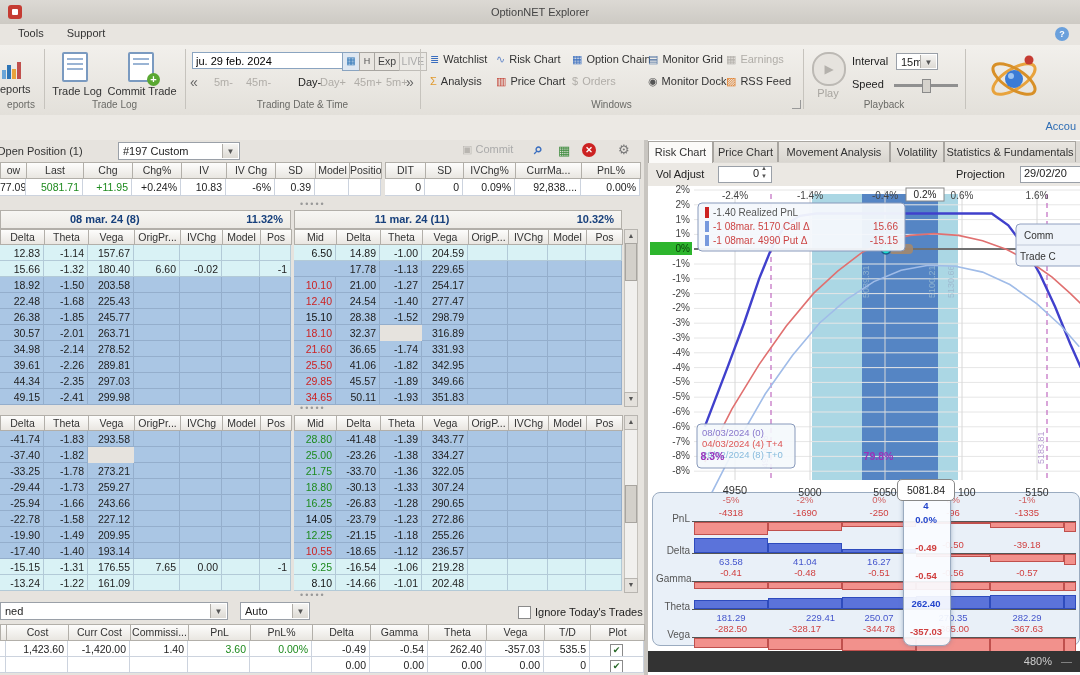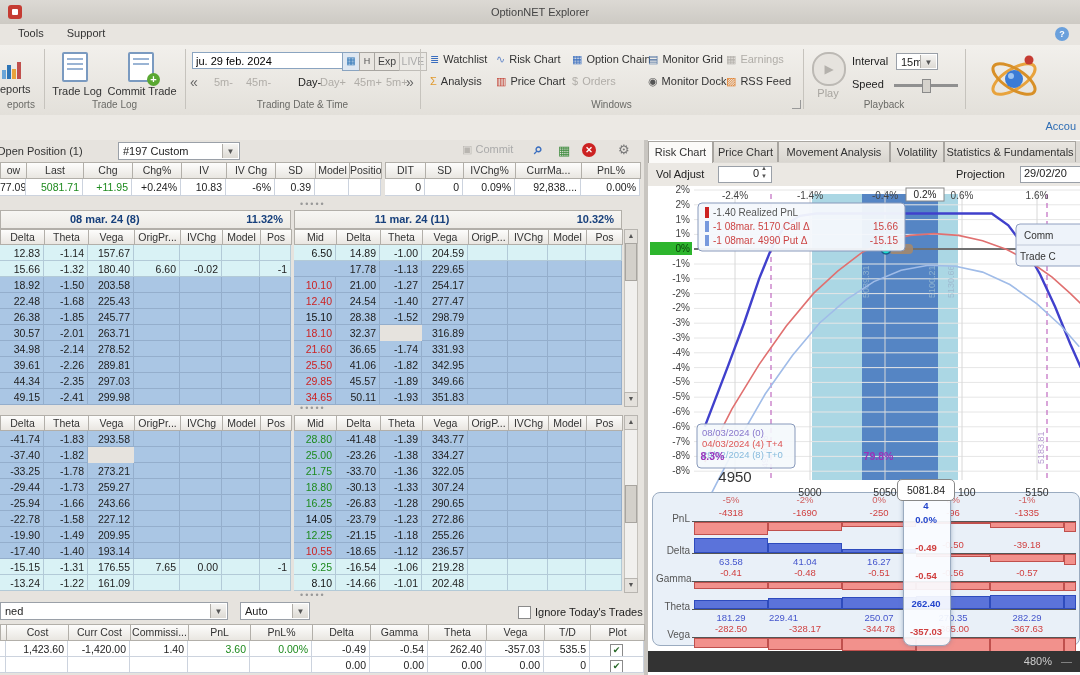--- a/index.html
+++ b/index.html
@@ -292,21 +292,21 @@
       <div style="position: absolute; left: 268px; top: 92px; width: 74px; height: 8px; background: rgb(242, 145, 140); border: 1px solid rgb(192, 80, 77); box-sizing: border-box;"></div>
       <div style="position: absolute; left: 275px; top: 77px; width: 60px; text-align: center; font-size: 9.5px; color: rgb(208, 64, 64);">-0.56</div>
       <div style="position: absolute; left: 342px; top: 92px; width: 74px; height: 9px; background: rgb(242, 145, 140); border: 1px solid rgb(192, 80, 77); box-sizing: border-box;"></div>
       <div style="position: absolute; left: 349px; top: 77px; width: 60px; text-align: center; font-size: 9.5px; color: rgb(208, 64, 64);">-0.57</div>
       <div style="position: absolute; left: 416px; top: 92px; width: 12px; height: 9px; background: rgb(242, 145, 140); border: 1px solid rgb(192, 80, 77); box-sizing: border-box;"></div>
       <div style="position: absolute; left: 8px; top: 111px; width: 34px; text-align: right; font-size: 10px; color: rgb(85, 85, 85);">Theta</div>
       <div style="position: absolute; left: 44px; top: 119px; width: 384px; height: 1px; background: rgb(85, 85, 85);"></div>
       <div style="position: absolute; left: 46px; top: 110px; width: 74px; height: 9px; background: rgb(91, 115, 218); border: 1px solid rgb(46, 75, 189); box-sizing: border-box;"></div>
       <div style="position: absolute; left: 53px; top: 122px; width: 60px; text-align: center; font-size: 9.5px; color: rgb(68, 85, 204);">181.29</div>
       <div style="position: absolute; left: 120px; top: 108px; width: 74px; height: 11px; background: rgb(91, 115, 218); border: 1px solid rgb(46, 75, 189); box-sizing: border-box;"></div>
-      <div style="position: absolute; left: 121px; top: 122px; width: 60px; text-align: left; font-size: 9.5px; color: rgb(68, 85, 204);">229.41</div>
+      <div style="position: absolute; left: 127px; top: 122px; width: 60px; text-align: right; font-size: 9.5px; color: rgb(68, 85, 204);">229.41</div>
       <div style="position: absolute; left: 194px; top: 107px; width: 74px; height: 12px; background: rgb(91, 115, 218); border: 1px solid rgb(46, 75, 189); box-sizing: border-box;"></div>
       <div style="position: absolute; left: 201px; top: 122px; width: 60px; text-align: center; font-size: 9.5px; color: rgb(68, 85, 204);">250.07</div>
       <div style="position: absolute; left: 268px; top: 106px; width: 74px; height: 13px; background: rgb(91, 115, 218); border: 1px solid rgb(46, 75, 189); box-sizing: border-box;"></div>
       <div style="position: absolute; left: 275px; top: 122px; width: 60px; text-align: center; font-size: 9.5px; color: rgb(68, 85, 204);">270.35</div>
       <div style="position: absolute; left: 342px; top: 105px; width: 74px; height: 14px; background: rgb(91, 115, 218); border: 1px solid rgb(46, 75, 189); box-sizing: border-box;"></div>
       <div style="position: absolute; left: 349px; top: 122px; width: 60px; text-align: center; font-size: 9.5px; color: rgb(68, 85, 204);">282.29</div>
       <div style="position: absolute; left: 416px; top: 105px; width: 12px; height: 14px; background: rgb(91, 115, 218); border: 1px solid rgb(46, 75, 189); box-sizing: border-box;"></div>
       <div style="position: absolute; left: 8px; top: 139px; width: 34px; text-align: right; font-size: 10px; color: rgb(85, 85, 85);">Vega</div>
       <div style="position: absolute; left: 44px; top: 147px; width: 384px; height: 1px; background: rgb(85, 85, 85);"></div>
       <div style="position: absolute; left: 46px; top: 148px; width: 74px; height: 10px; background: rgb(242, 145, 140); border: 1px solid rgb(192, 80, 77); box-sizing: border-box;"></div>
@@ -755,19 +755,19 @@
     <div style="position: absolute; left: 648px; top: 332px; width: 42px; text-align: right; font-size: 10px; color: rgb(68, 68, 68);">-3%</div>
     <div style="position: absolute; left: 648px; top: 346.8px; width: 42px; text-align: right; font-size: 10px; color: rgb(68, 68, 68);">-4%</div>
     <div style="position: absolute; left: 648px; top: 361.6px; width: 42px; text-align: right; font-size: 10px; color: rgb(68, 68, 68);">-4%</div>
     <div style="position: absolute; left: 648px; top: 376.4px; width: 42px; text-align: right; font-size: 10px; color: rgb(68, 68, 68);">-5%</div>
     <div style="position: absolute; left: 648px; top: 391.2px; width: 42px; text-align: right; font-size: 10px; color: rgb(68, 68, 68);">-5%</div>
     <div style="position: absolute; left: 648px; top: 406px; width: 42px; text-align: right; font-size: 10px; color: rgb(68, 68, 68);">-6%</div>
     <div style="position: absolute; left: 648px; top: 420.8px; width: 42px; text-align: right; font-size: 10px; color: rgb(68, 68, 68);">-6%</div>
     <div style="position: absolute; left: 648px; top: 435.6px; width: 42px; text-align: right; font-size: 10px; color: rgb(68, 68, 68);">-7%</div>
     <div style="position: absolute; left: 648px; top: 450.4px; width: 42px; text-align: right; font-size: 10px; color: rgb(68, 68, 68);">-8%</div>
     <div style="position: absolute; left: 648px; top: 465.2px; width: 42px; text-align: right; font-size: 10px; color: rgb(68, 68, 68);">-8%</div>
-    <div style="position: absolute; left: 710px; top: 468px; width: 50px; text-align: center; font-size: 15px; color: rgb(51, 51, 51);">4950</div>
+    <div style="position: absolute; left: 710px; top: 484px; width: 50px; text-align: center; font-size: 11px; color: rgb(51, 51, 51);">4950</div>
     <div style="position: absolute; left: 785px; top: 486px; width: 50px; text-align: center; font-size: 10.5px; color: rgb(51, 51, 51);">5000</div>
     <div style="position: absolute; left: 860px; top: 486px; width: 50px; text-align: center; font-size: 10.5px; color: rgb(51, 51, 51);">5050</div>
     <div style="position: absolute; left: 1012px; top: 486px; width: 50px; text-align: center; font-size: 10.5px; color: rgb(51, 51, 51);">5150</div>
     <div style="position: absolute; left: 958px; top: 486px; font-size: 10.5px; color: rgb(51, 51, 51);">100</div>
     <div style="position: absolute; left: 897px; top: 479px; width: 56px; height: 20px; background: rgb(255, 255, 255); border: 1px solid rgb(136, 136, 136); border-radius: 5px; text-align: center; line-height: 20px; font-size: 10.5px; color: rgb(34, 34, 34); z-index: 5;">5081.84</div>
   </div>
 
 </body></html>

